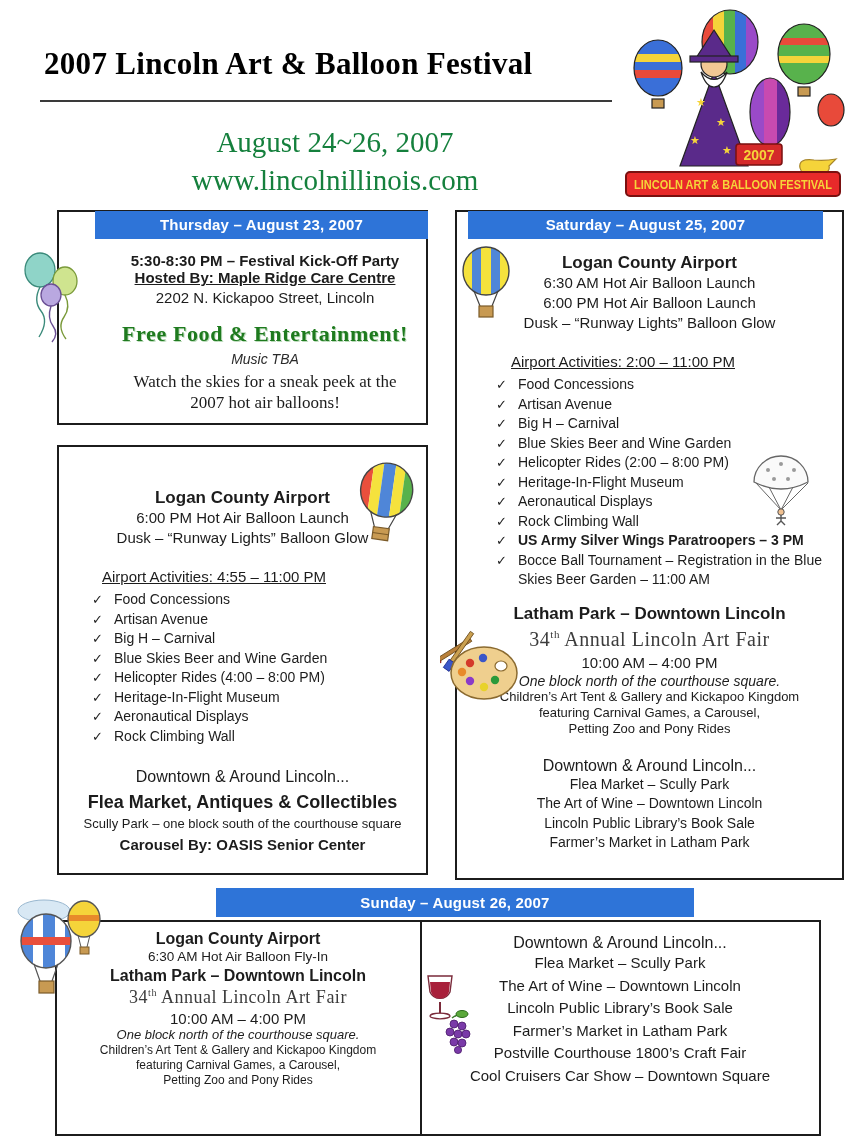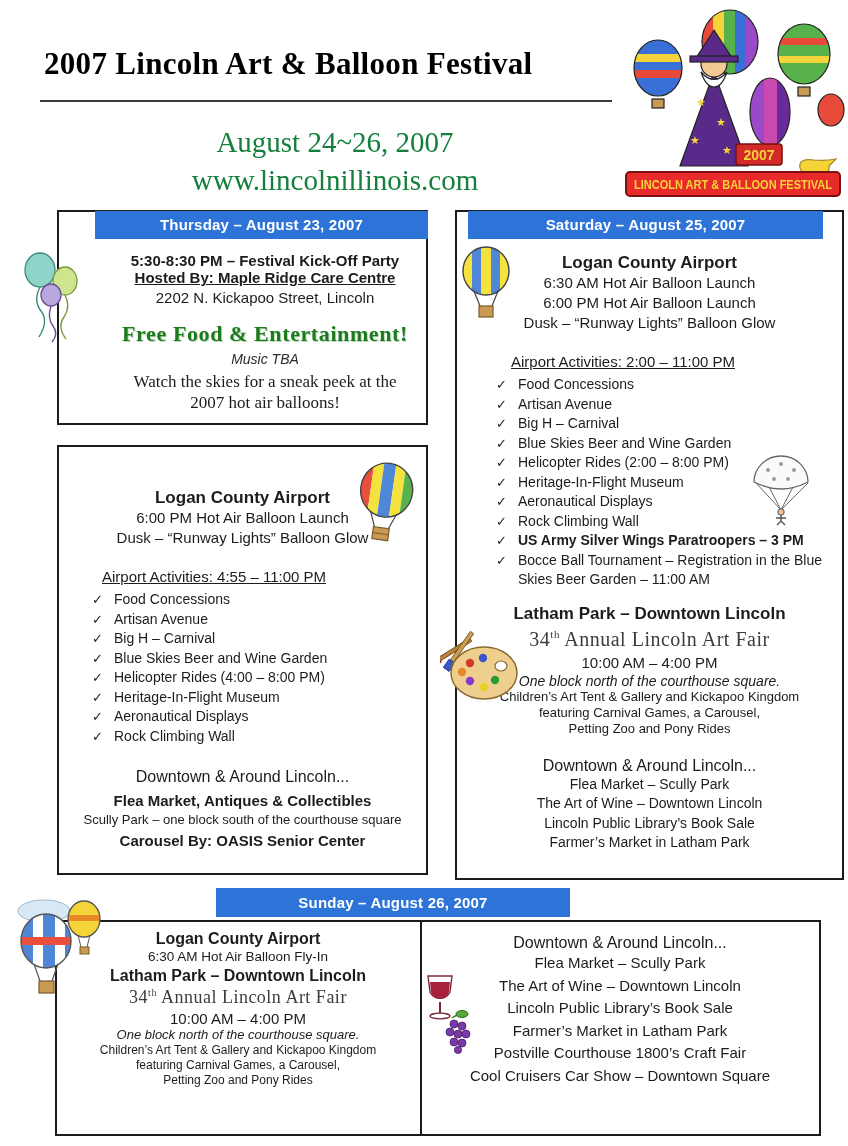--- a/index.html
+++ b/index.html
@@ -37,21 +37,21 @@
   .venue { margin-top:12px; font-weight:bold; font-size:17px; }
   .sched-line { font-size:15px; line-height:20px; }
   .act-title { text-align:left; font-size:15px; text-decoration:underline; margin:20px 0 5px 44px; }
   .act-title.sat { margin-left:55px; }
   .checklist { text-align:left; padding-left:30px; margin-top:3px; }
   .checklist.sat { padding-left:36px; }
   .check-item { display:flex; align-items:flex-start; font-size:14px; line-height:19.5px; }
   .check { flex:0 0 26px; width:26px; padding-left:4px; font-size:13px; color:#222; }
   .check-text { flex:1; padding-right:10px; }
   .town-title { margin-top:22px; font-size:16px; }
-  .flea-title { margin-top:6px; font-weight:bold; font-size:15px; }
+  .flea-title { margin-top:6px; font-weight:bold; font-size:18px; }
   .flea-loc { margin-top:3px; font-size:13px; }
   .sponsor { margin-top:5px; font-weight:bold; font-size:15px; }
   .latham { margin-top:14px; font-weight:bold; font-size:17px; }
   .artfair { margin-top:4px; font-family:"Liberation Serif", serif; font-size:20px; color:#3c3c3c; letter-spacing:0.5px; }
   .artfair sup { font-size:11px; }
   .fair-time { margin-top:3px; font-size:15px; }
   .fair-note { margin-top:2px; font-style:italic; font-size:14px; }
   .desc-line { font-size:13px; line-height:16px; }
   .sat-town-item { font-size:14px; line-height:19.5px; }
   .sat-town-title { margin-top:20px; font-size:16px; }
@@ -362,21 +362,21 @@
       <ellipse cx="61" cy="36" rx="6" ry="5" fill="#ffffff" stroke="#8a6a30" stroke-width="1.2"></ellipse>
       <circle cx="30" cy="33" r="4.2" fill="#d43a2a"></circle>
       <circle cx="43" cy="28" r="4.2" fill="#3a56c8"></circle>
       <circle cx="55" cy="50" r="4.2" fill="#2a9a3a"></circle>
       <circle cx="44" cy="57" r="4.2" fill="#e8d22a"></circle>
       <circle cx="30" cy="51" r="4.2" fill="#8a3ac8"></circle>
       <circle cx="22" cy="42" r="4.2" fill="#e88a2a"></circle>
     </svg>
   </div>
 
-  <div class="day-bar" style="left: 216px; top: 888px; width: 354px; height: 29px; line-height: 29px; background: rgb(46, 116, 216);">Sunday – August 26, 2007</div>
+  <div class="day-bar" style="left: 216px; top: 888px; width: 478px; height: 29px; line-height: 29px; background: rgb(46, 116, 216);">Sunday – August 26, 2007</div>
   <div class="day-box" style="left:55px;top:920px;width:766px;height:216px;"></div>
   <div class="sun-divider" style="left:420px;top:921px;height:214px;"></div>
 
   <div class="content" style="left:57px;top:922px;width:362px;">
     <div class="sun-venue">Logan County Airport</div>
     <div class="sun-flyin">6:30 AM Hot Air Balloon Fly-In</div>
     <div class="sun-latham">Latham Park – Downtown Lincoln</div>
     <div class="sun-artfair">
       <span>34</span><sup>th</sup><span> Annual Lincoln Art Fair</span>
     </div>

